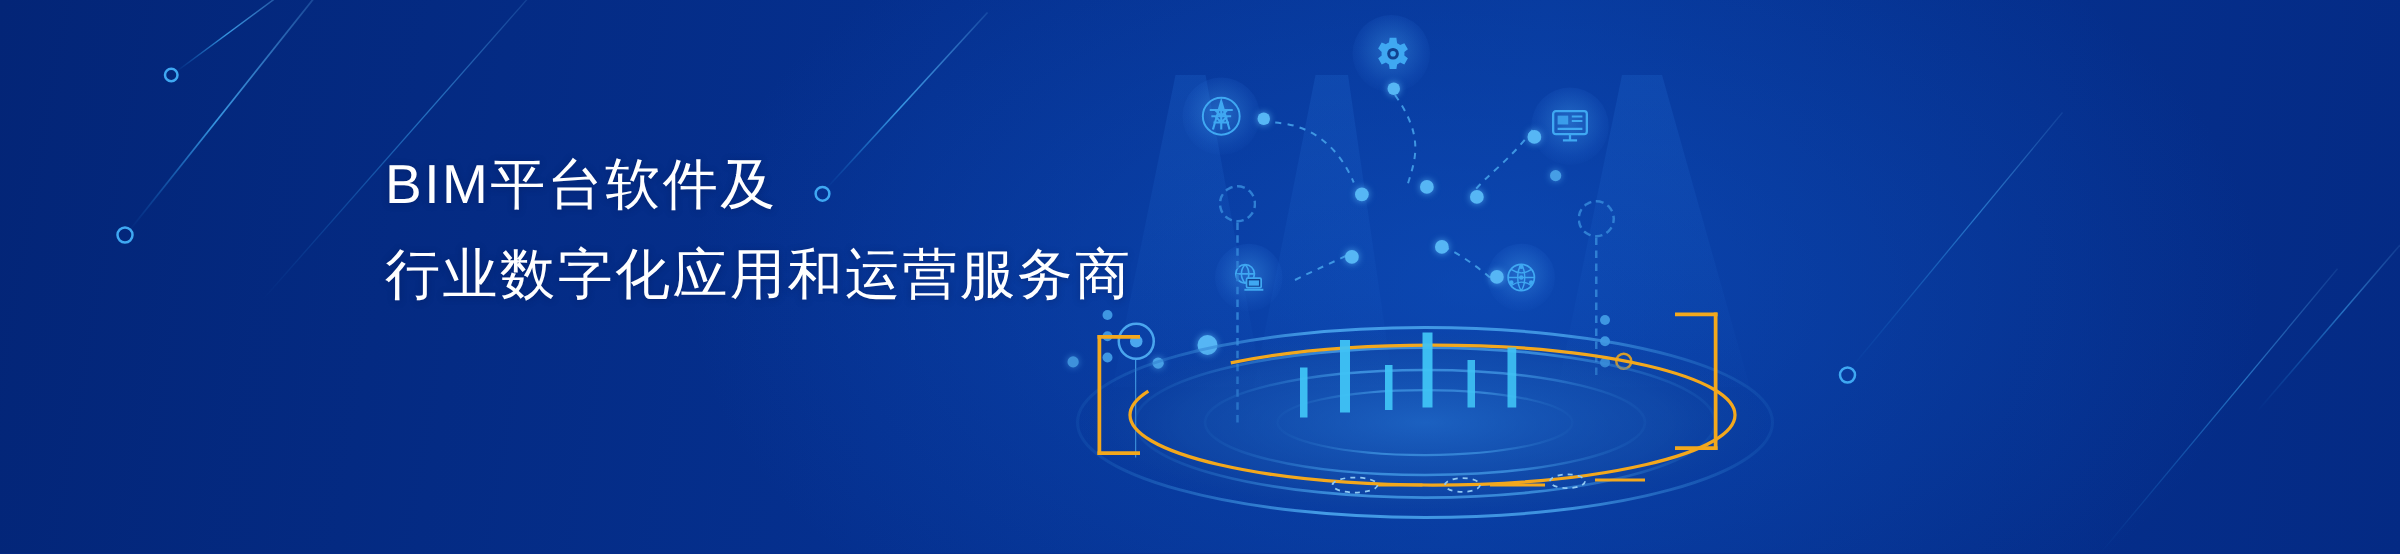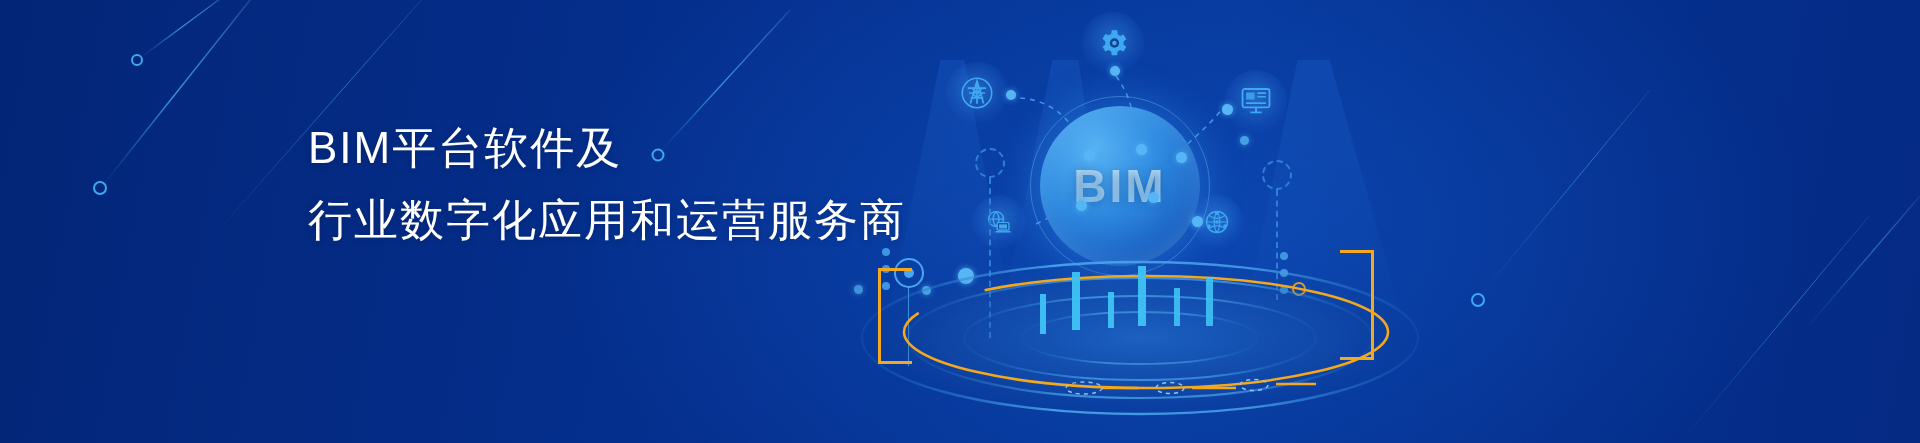--- a/index.html
+++ b/index.html
@@ -204,24 +204,20 @@
     <div class="cone c3"></div>
 
     <svg style="position:absolute;inset:0;width:620px;height:443px;" viewBox="0 0 620 443">
       <path d="M276 76 C 300 110, 292 128, 286 148" fill="none" stroke="#3e96e2" stroke-width="1.6" stroke-dasharray="5 5"></path>
       <path d="M170 98 C 210 96, 232 120, 243 146" fill="none" stroke="#3e96e2" stroke-width="1.6" stroke-dasharray="5 5"></path>
       <path d="M386 104 C 368 128, 350 140, 340 152" fill="none" stroke="#3e96e2" stroke-width="1.6" stroke-dasharray="5 5"></path>
       <path d="M196 224 C 212 216, 226 210, 238 204" fill="none" stroke="#3e96e2" stroke-width="1.6" stroke-dasharray="5 5"></path>
       <path d="M352 222 C 340 212, 326 202, 312 196" fill="none" stroke="#3e96e2" stroke-width="1.6" stroke-dasharray="5 5"></path>
     </svg>
 
-    <div class="sphere">
-      <div class="ring"></div>
-      <div class="label">BIM</div>
-    </div>
 
     <div class="node n-gear">
       <svg class="ic" viewBox="0 0 24 24">
         <path fill="#3fa8f2" d="M19.4 13a7.6 7.6 0 0 0 0-2l2-1.6-2-3.4-2.4 1a7.6 7.6 0 0 0-1.7-1L14.9 3h-3.8l-.4 2.6c-.6.2-1.2.6-1.7 1l-2.4-1-2 3.4L6.6 11a7.6 7.6 0 0 0 0 2l-2 1.6 2 3.4 2.4-1c.5.4 1.1.8 1.7 1l.4 2.6h3.8l.4-2.6c.6-.2 1.2-.6 1.7-1l2.4 1 2-3.4-2-1.6Z"></path>
         <circle cx="13" cy="12" r="3.3" fill="#10418f"></circle>
         <circle cx="13" cy="12" r="1.6" fill="#3fa8f2"></circle>
       </svg>
     </div>
 
     <div class="node n-tower">

